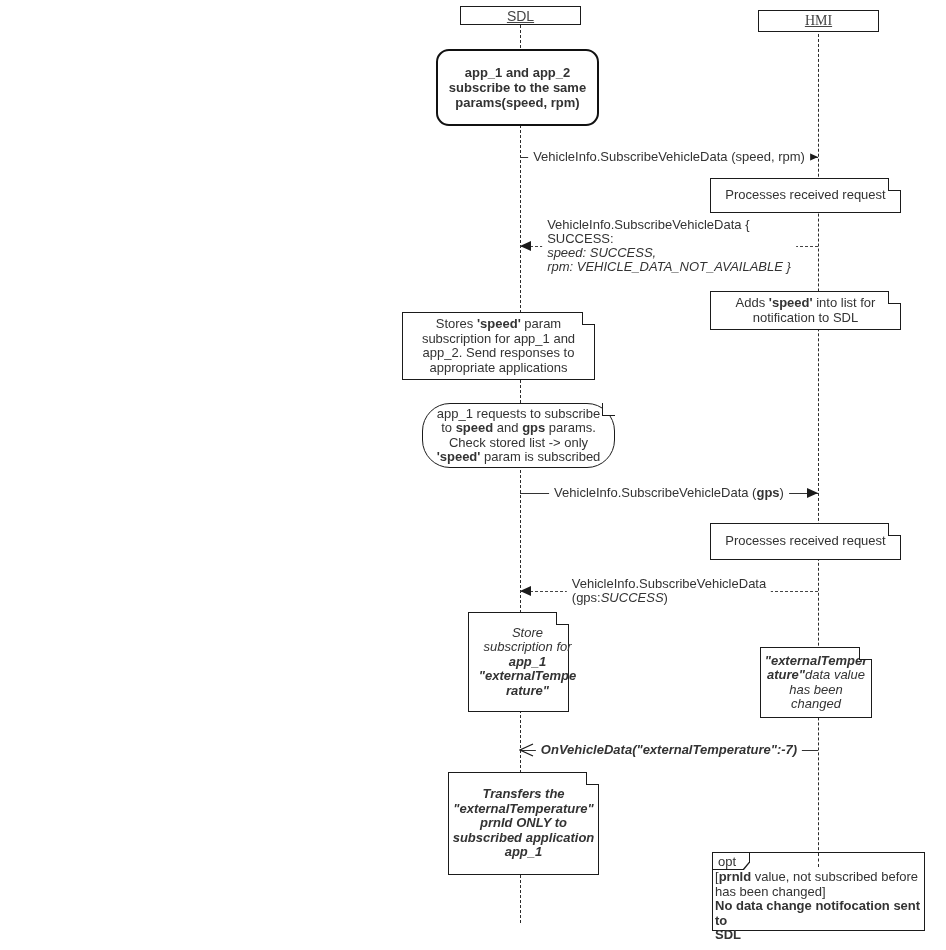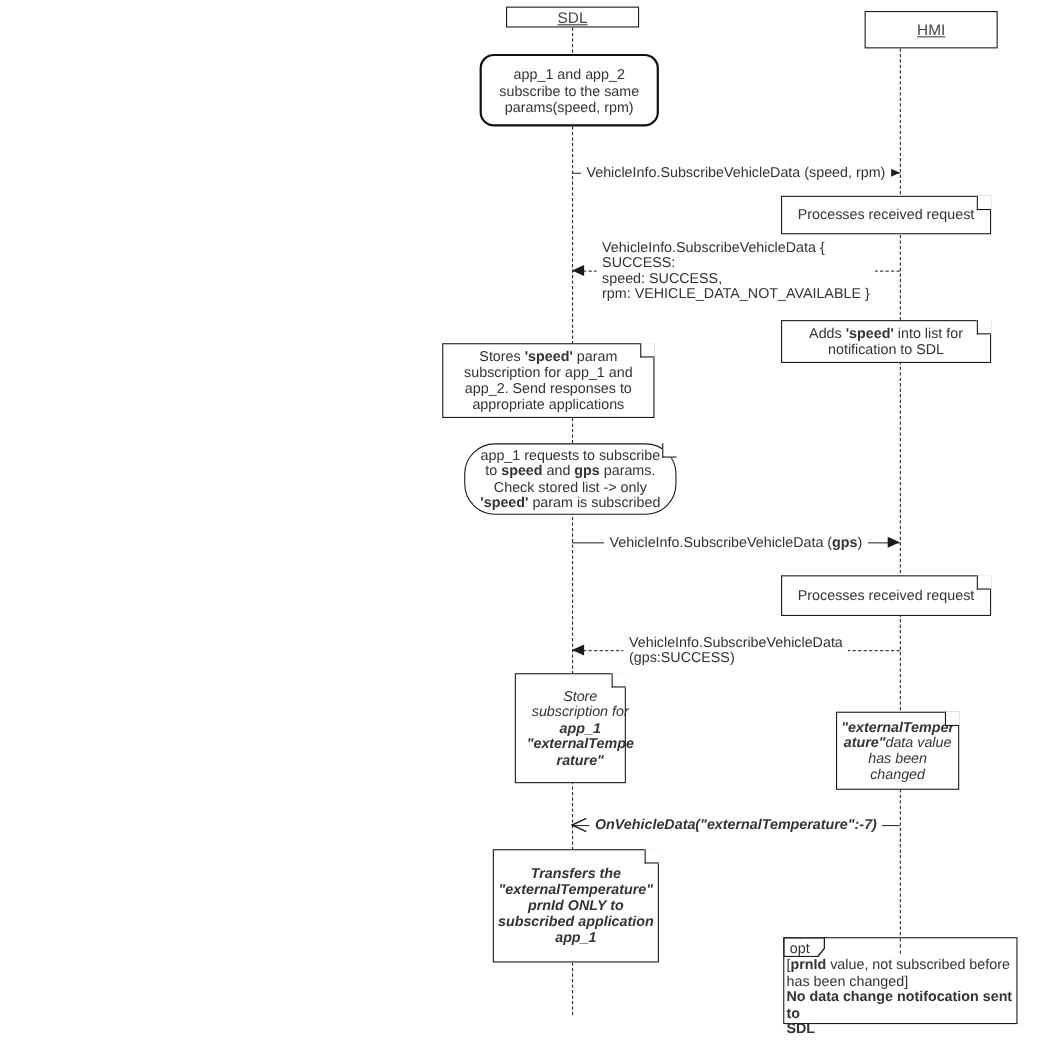--- a/index.html
+++ b/index.html
@@ -42,21 +42,21 @@
   .head-l { position:absolute; left:0; top:-5px; width:0; height:0;
             border-top:5px solid transparent; border-bottom:5px solid transparent; border-right:11px solid #1b1b1b; }
   .head-open { position:absolute; left:-1px; top:-7px; }
   .msg .label {
     position:absolute; left:50%; top:0; transform:translate(-50%,-50%);
     background:#fff; padding:0 5px; text-align:left; line-height:14px; z-index:1;
   }
   .msg .label div { white-space:nowrap; }
   
   .b  { font-weight:bold; }
-  .i  { }
+  .i  { font-style:italic; }
   .bi { font-weight:bold; font-style:italic; }
   .i-all  { font-style:italic; }
   .bi-all { font-weight:bold; font-style:italic;text-align:right; }
   
   .opt-frame { position:absolute; border:1px solid #1b1b1b; background:#fff; z-index:2; }
   .opt-tab-outer { position:absolute; left:-1px; top:-1px; width:38px; height:18px; background:#1b1b1b;
                    clip-path:polygon(0 0, 100% 0, 100% 58%, 84% 100%, 0 100%); }
   .opt-tab-inner { position:absolute; left:1px; top:1px; width:36px; height:16px; background:#fff;
                    clip-path:polygon(0 0, 100% 0, 100% 55%, 83% 100%, 0 100%);
                    display:flex; align-items:center; padding-left:5px; font-size:13px; color:#333; }
@@ -67,25 +67,25 @@
 <body>
 
 <div class="canvas">
 
   <div class="lifeline" style="left:520px; top:25px; height:898px;"></div>
   <div class="lifeline" style="left:818px; top:29px; height:901px;"></div>
 
   <div class="participant" style="left:460px; top:6px; width:121px; height:19px;">
     <span>SDL</span>
   </div>
-  <div class="participant" style="left:786px; top:10px; width:121px; height:34px;">
+  <div class="participant" style="left:758px; top:10px; width:121px; height:22px;font-family:Liberation Serif, serif;">
     <span>HMI</span>
   </div>
 
-  <div class="note-rounded" style="left:436px; top:49px; width:163px; height:66px;">
+  <div class="note-rounded" style="left:436px; top:49px; width:163px; height:77px;font-weight:bold;">
     <div class="nline">app_1 and app_2</div>
     <div class="nline">subscribe to the same</div>
     <div class="nline">params(speed, rpm)</div>
   </div>
 
   <div class="msg" style="left:520px; top:157px; width:298px;">
     <div class="line"></div>
     <div class="head-r"></div>
     <div class="label">
       <div>VehicleInfo.SubscribeVehicleData (speed, rpm)</div>

